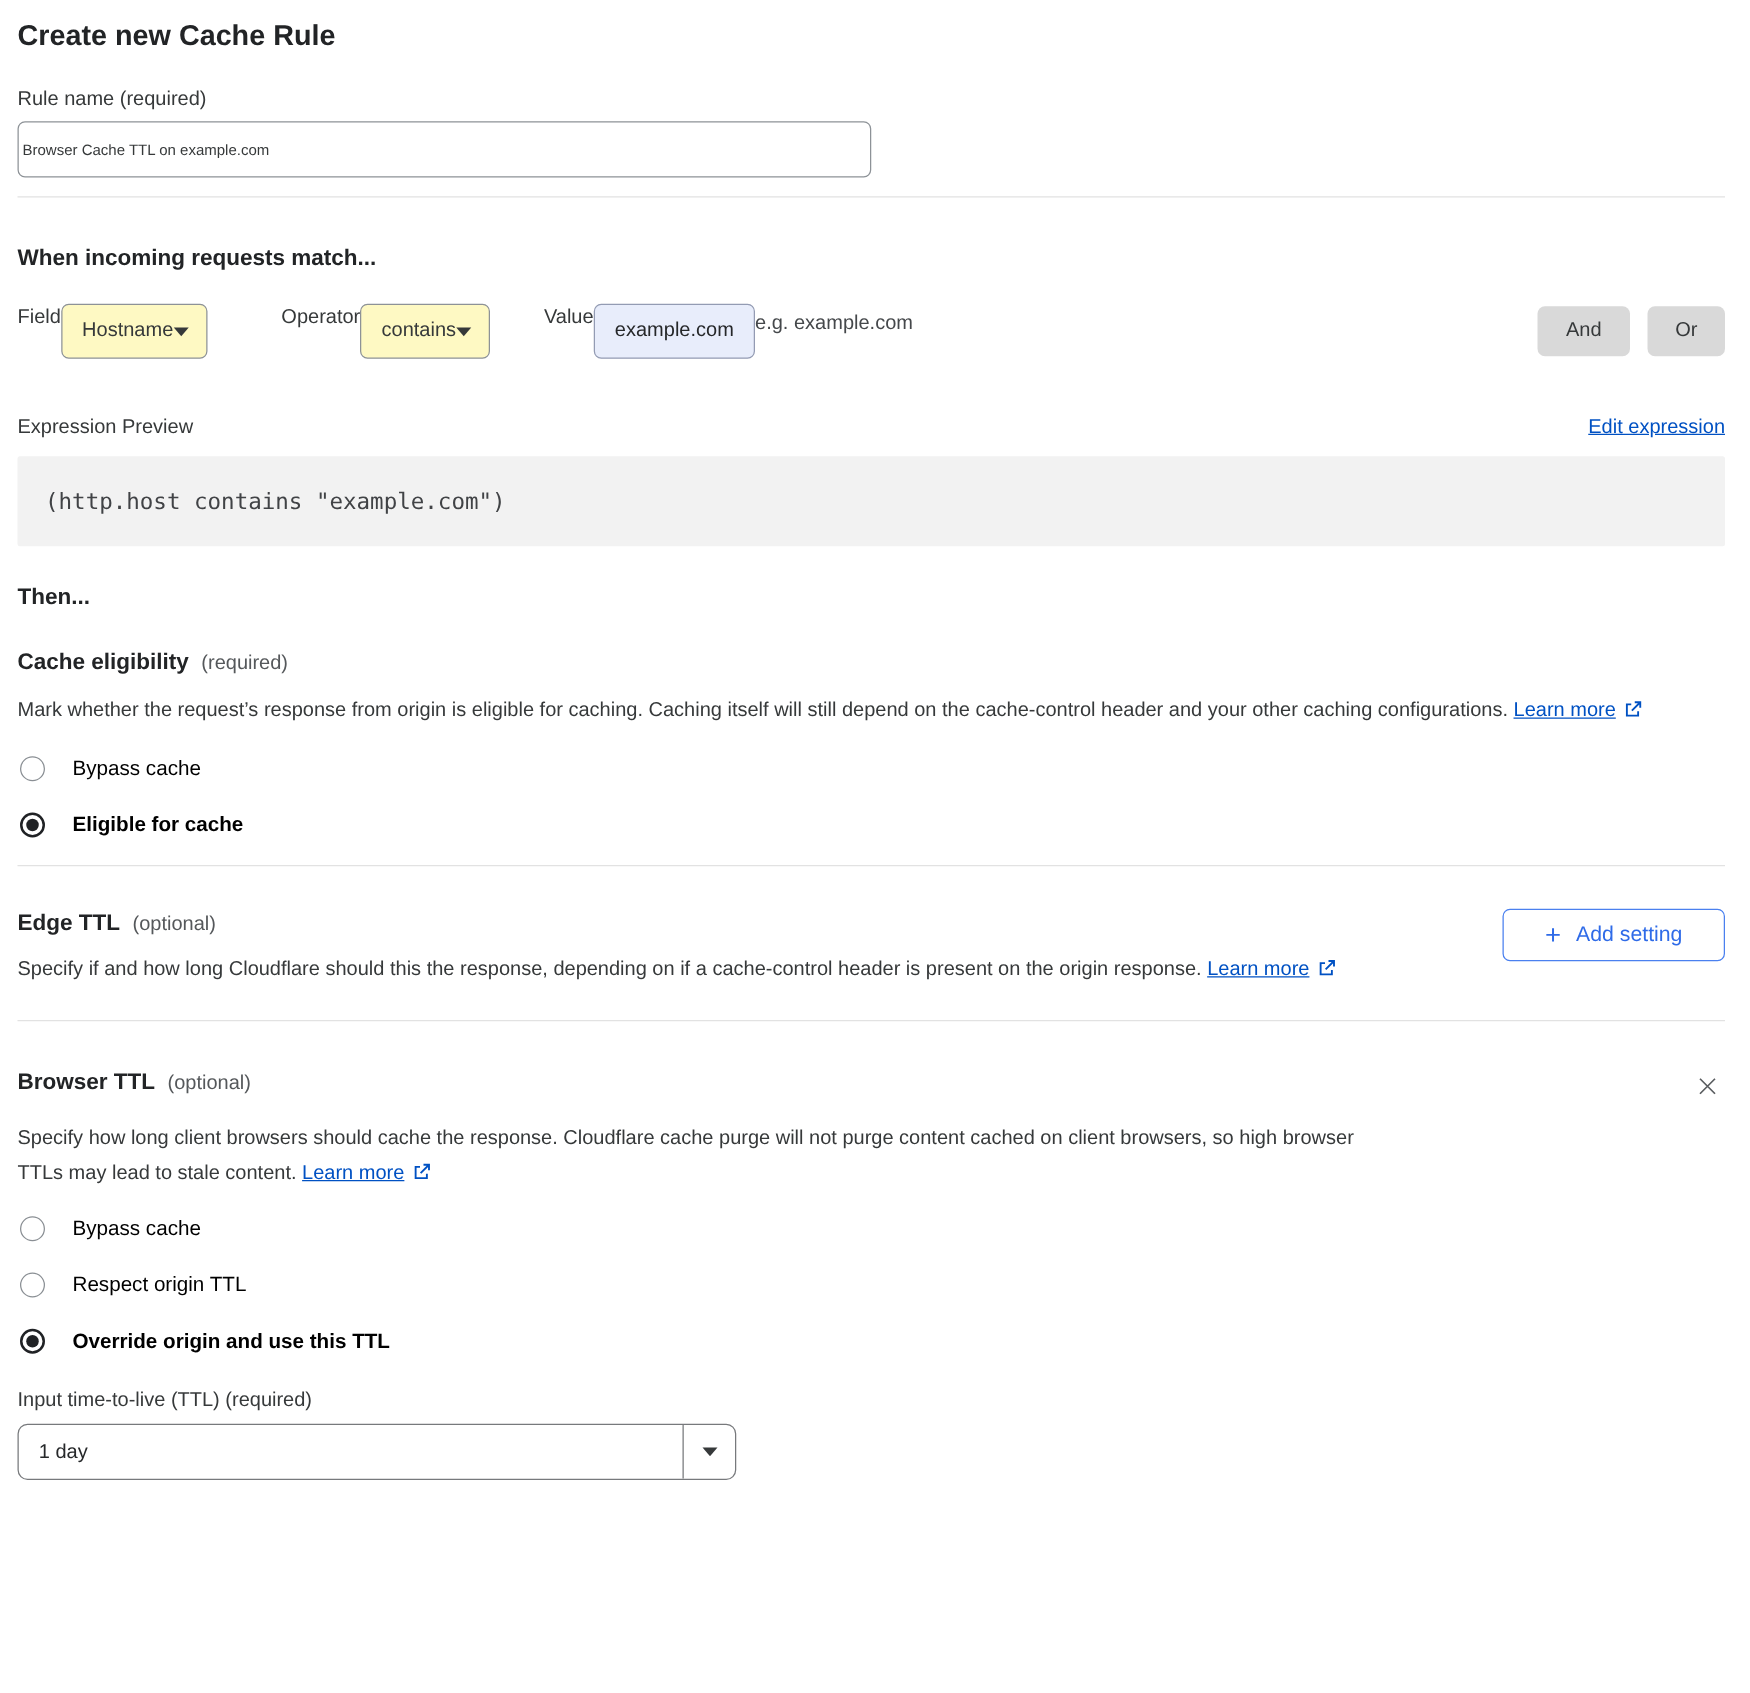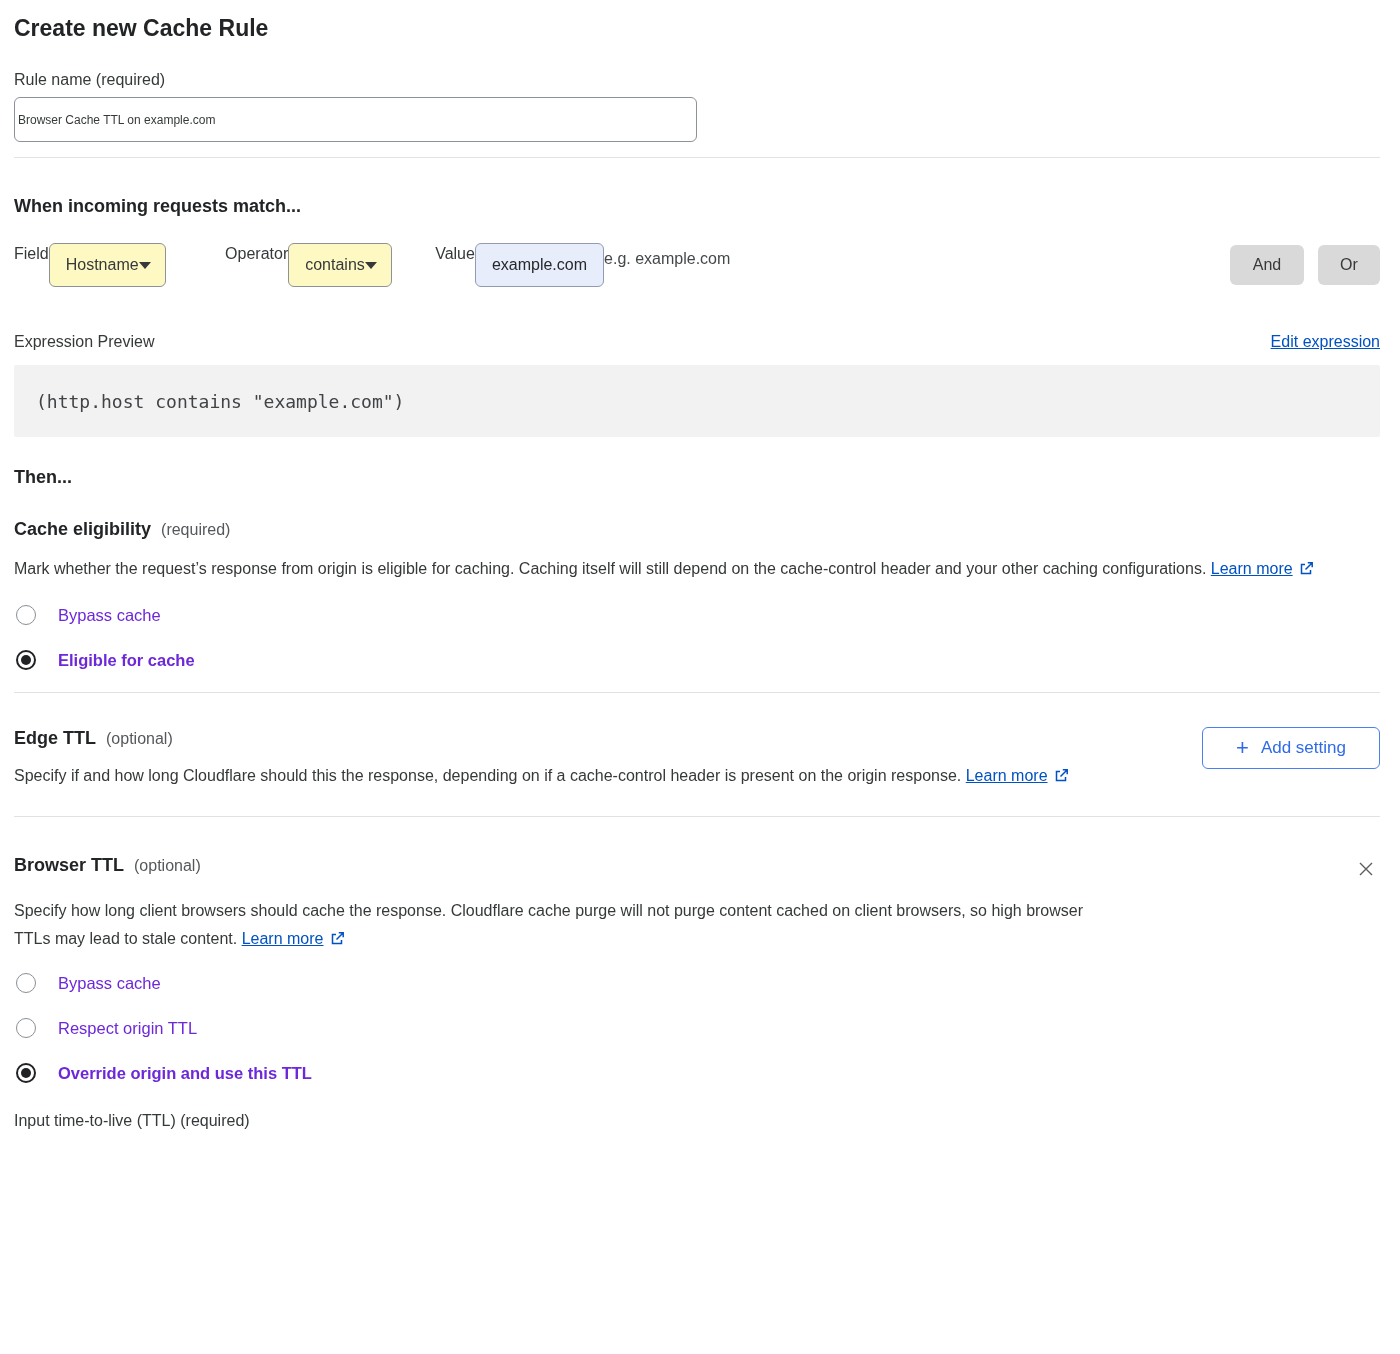--- a/index.html
+++ b/index.html
@@ -84,21 +84,21 @@
   .radio-group { margin-top:22px; }
   .radio-row { display:flex; align-items:center; padding-left:2px; margin-top:25px; cursor:pointer; }
   .radio-row:first-child { margin-top:0; }
   .radio-circle {
     width:20px; height:20px; border-radius:50%; border:1.5px solid #8a8f94;
     background:#fff; flex:0 0 auto; display:flex; align-items:center; justify-content:center;
   }
   .radio-row.selected .radio-circle { border:2px solid #202225; }
   .radio-dot { width:10px; height:10px; border-radius:50%; background:transparent; }
   .radio-row.selected .radio-dot { background:#202225; }
-  .radio-label { margin-left:22px; font-size:16.5px; color:#6d28d9; }
+  .radio-label { margin-left:22px; font-size:16.5px; color:#000000; }
   .radio-row.selected .radio-label { font-weight:700; }
 
   .edge-section { display:flex; justify-content:space-between; align-items:flex-start; margin-top:33px; }
   .edge-left { flex:1; }
   .add-setting-btn {
     margin-top:1px; width:178px; height:42px; background:#fff;
     border:1px solid #4a80ef; border-radius:6px; color:#2f6be8;
     font-family:"Liberation Sans", sans-serif; font-size:17px; cursor:pointer;
     display:flex; align-items:center; justify-content:center; gap:12px;
   }
@@ -255,14 +255,20 @@
     </div>
     <div class="radio-row selected">
       <span class="radio-circle">
           <span class="radio-dot"></span>
         </span>
       <span class="radio-label">Override origin and use this TTL</span>
     </div>
   </div>
 
   <div class="field-label ttl-label">Input time-to-live (TTL) (required)</div>
+  <div class="ttl-select">
+    <div class="ttl-select-value">1 day</div>
+    <div class="ttl-select-arrow">
+      <span class="caret"></span>
+    </div>
+  </div>
 
 </div>
 
 </body></html>

